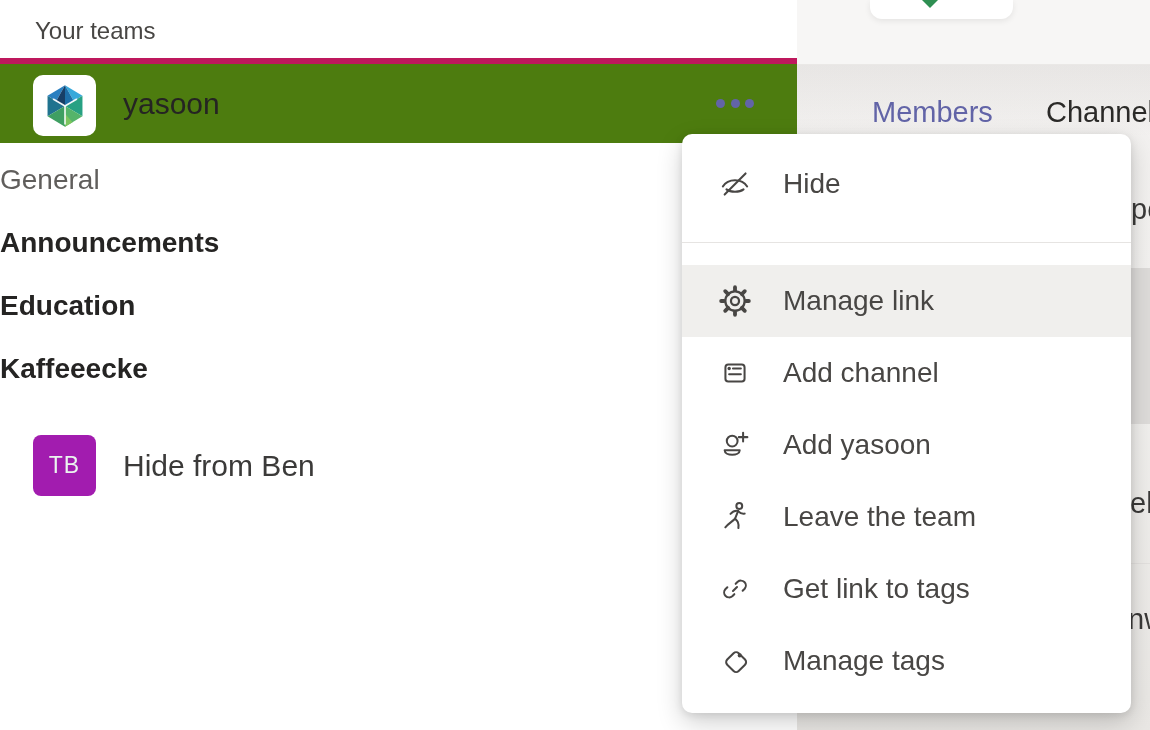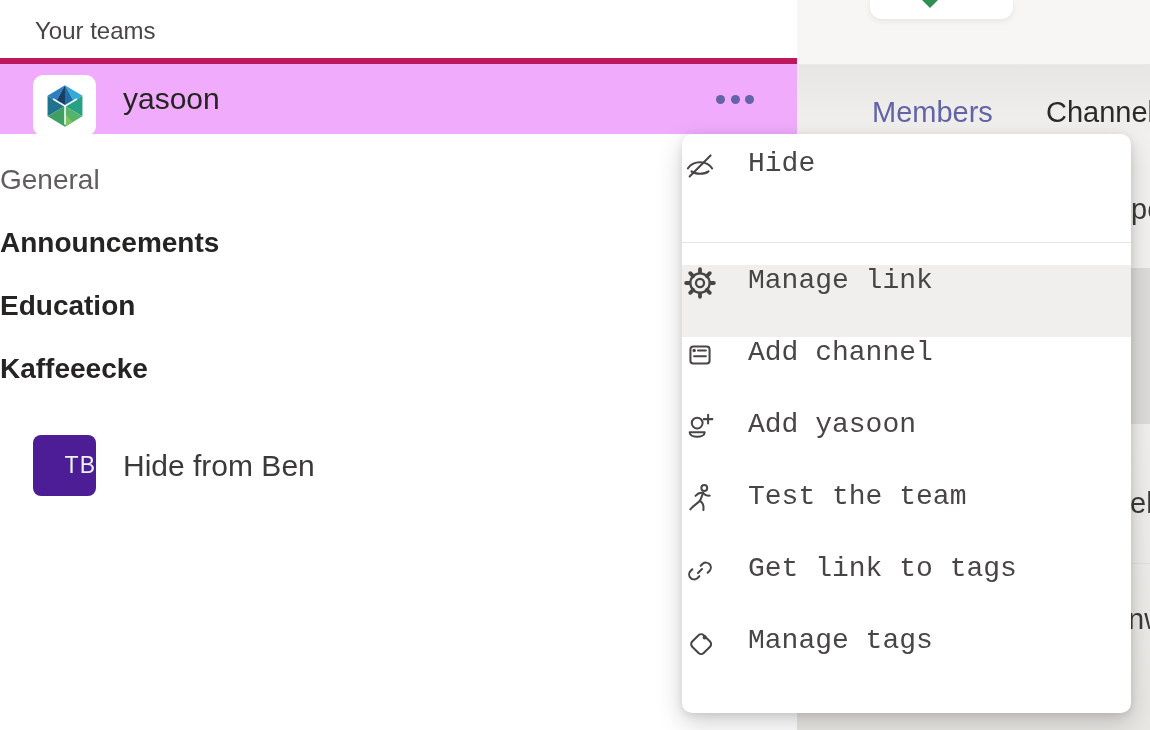--- a/index.html
+++ b/index.html
@@ -4,25 +4,25 @@
 <style>
   * { margin:0; padding:0; box-sizing:border-box; }
   body { font-family: "Liberation Sans", sans-serif; background:#fff; }
   .screen { position:relative; width:1150px; height:730px; overflow:hidden; background:#fff; }
 
   
   .sidebar { position:absolute; left:0; top:0; width:797px; height:730px; background:#fff; }
   .sidebar-header { position:absolute; left:0; top:0; width:797px; height:64px; border-bottom:6px solid #be185d; }
   .sidebar-header span { position:absolute; left:35px; top:17px; font-size:24px; color:#484644; }
   .team-row { position:absolute; left:0; width:797px; cursor:pointer; }
-  .team-row.selected { top:64px; height:70px; background:#f0abfc; }
+  .team-row.selected { top:64px; height:79px; background:#4d7c0f; }
   .team-row.plain { top:424px; height:84px; background:#fff; }
   .team-avatar { position:absolute; left:33px; width:63px; height:61px; display:flex; align-items:center; justify-content:center; }
   .yasoon-avatar { top:11px; background:#fff; border-radius:10px; }
-  .tb-avatar { top:11px; background:#4c1d95; border-radius:8px;justify-content:flex-end; }
+  .tb-avatar { top:11px; background:#a21caf; border-radius:8px; }
   .tb-avatar span { color:#eaf4ee; font-size:23px; letter-spacing:1px; }
   .team-name { position:absolute; left:123px; top:50%; transform:translateY(-50%); font-size:30px; color:#252423; }
   .team-name.gray { color:#3b3a39; }
   .more-btn { position:absolute; left:703px; top:0; height:100%; width:64px; background:none; border:none; cursor:pointer; display:flex; align-items:center; justify-content:center; }
   .dots { display:flex; }
   .dots i { display:block; width:9px; height:9px; border-radius:50%; background:#6264a7; margin:0 2.6px; }
 
   .channel-list { position:absolute; left:0; top:148px; width:797px; }
   .channel { height:63px; display:flex; align-items:center; cursor:pointer; }
   .channel span { font-size:28px; }
@@ -48,21 +48,21 @@
   .frag.f1 { left:334px; top:193px; }
   .frag.f2 { left:333px; top:487px; }
   .frag.f3 { left:331px; top:603px; }
   .frag-band { position:absolute; left:331px; top:268px; width:22px; height:156px; background:#dedcda; z-index:1; }
   .frag-line { position:absolute; left:331px; top:563px; width:22px; height:1px; background:#e3e1df; z-index:1; }
 
   
   .menu { position:absolute; left:682px; top:134px; width:449px; height:579px; background:#fff;
           border-radius:10px; box-shadow:0 10px 26px rgba(0,0,0,0.18), 0 2px 8px rgba(0,0,0,0.10);
           padding-top:14px; z-index:10; }
-  .menu-item { height:72px; display:flex; align-items:flex-start; cursor:pointer;font-family:Liberation Mono, monospace; }
+  .menu-item { height:72px; display:flex; align-items:center; padding-left:35px; cursor:pointer; }
   .menu-item.hovered { background:#f0efed; }
   .mi-icon { width:36px; height:36px; flex:0 0 36px; display:flex; align-items:center; justify-content:center; }
   .mi-icon svg { width:36px; height:36px; stroke:#484644; fill:none; stroke-width:1.8; stroke-linecap:round; stroke-linejoin:round; }
   .mi-label { margin-left:30px; font-size:28px; color:#484644; }
   .menu-divider { height:1px; background:#e6e4e2; margin:22px 0; }
 </style>
 </head>
 <body>
 
 <div class="screen">
@@ -202,21 +202,21 @@
       <span class="mi-icon">
         <svg viewBox="0 0 32 32">
           <circle cx="19.8" cy="6.2" r="2.6"></circle>
           <path d="M12 13.2 C14 11, 16.8 10.2, 18.8 10.6"></path>
           <path d="M18.8 10.6 L16 17.6"></path>
           <path d="M18.8 10.9 C20.6 12.6, 22.2 13.6, 24.6 13"></path>
           <path d="M16 17.6 C18 19.4, 19.6 20.6, 19 25.8"></path>
           <path d="M16 17.6 C13.4 20.2, 10.6 21.4, 7.4 25.2"></path>
         </svg>
       </span>
-      <span class="mi-label">Test the team</span>
+      <span class="mi-label">Leave the team</span>
     </div>
 
     <div class="menu-item">
       <span class="mi-icon">
         <svg viewBox="0 0 32 32">
           <path d="M14.2 17.8 l3.6 -3.6"></path>
           <path d="M16.6 11.4 l1.8 -1.8 a4.4 4.4 0 0 1 6.2 6.2 l-1.8 1.8"></path>
           <path d="M15.4 20.6 l-1.8 1.8 a4.4 4.4 0 0 1 -6.2 -6.2 l1.8 -1.8"></path>
         </svg>
       </span>

